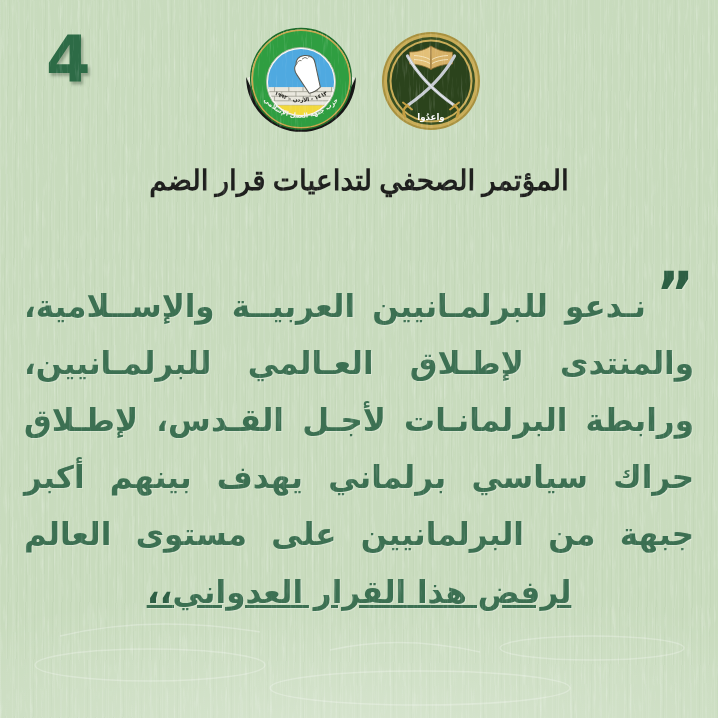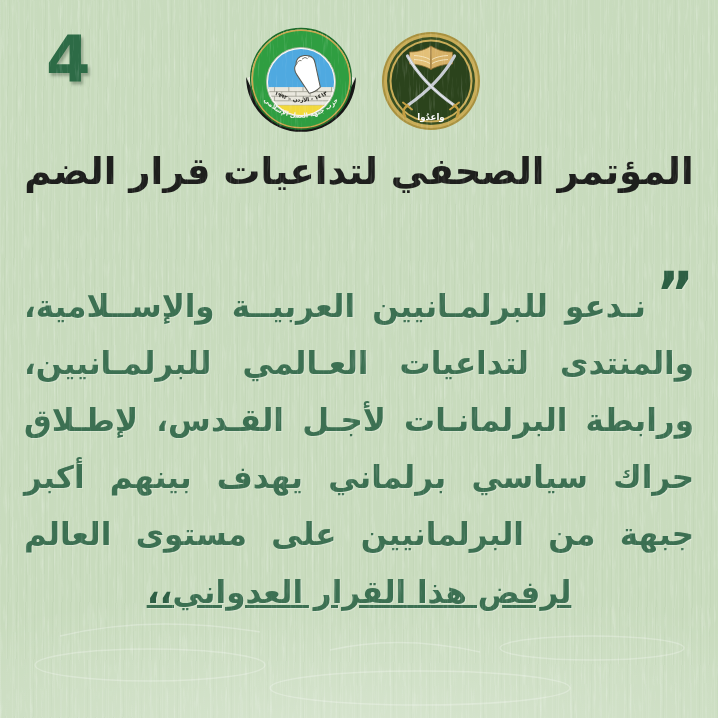--- a/index.html
+++ b/index.html
@@ -15,23 +15,23 @@
   }
   .texture{position:absolute;inset:0;z-index:9;pointer-events:none;}
   .page-number{
     position:absolute;top:28px;left:46px;z-index:2;
     font-size:64px;font-weight:bold;color:#2d6b46;line-height:1;
     text-shadow:2px 3px 3px rgba(40,60,40,.35);
   }
   .logo-iaf{position:absolute;top:24px;left:240px;width:122px;height:116px;z-index:2;}
   .logo-mb{position:absolute;top:29px;left:381px;width:100px;height:104px;z-index:2;}
   .title{
-    position:absolute;top:138px;left:0;right:0;z-index:2;margin:4px;
+    position:absolute;top:138px;left:0;right:0;z-index:2;margin:13px;
     text-align:center;direction:rtl;
-    font-size:37px;line-height:60px;font-weight:bold;color:#1e1f1d;
+    font-size:28px;line-height:60px;font-weight:bold;color:#1e1f1d;font-family:Liberation Serif, serif;
   }
   .banner{
     position:absolute;top:206px;left:0;right:0;height:57px;z-index:2;
     background:#3a6b4c;display:flex;align-items:center;justify-content:center;
     box-shadow:0 1px 2px rgba(0,0,0,.25);
   }
   .banner span{
     color:#f6f8f4;font-size:28px;font-weight:bold;direction:rtl;white-space:nowrap;
   }
   .quote{position:absolute;top:278px;left:24px;right:24px;z-index:2;direction:rtl;}
@@ -137,21 +137,21 @@
       <path d="M69 78.5 l9 -7 M31 78.5 l-9 -7" stroke="#c49f43" stroke-width="2" stroke-linecap="round"></path>
     </g>
     <text x="50" y="89" font-size="8.6" fill="#ffffff" font-weight="bold" text-anchor="middle">واعدُوا</text>
   </svg>
 
   <h1 class="title">المؤتمر الصحفي لتداعيات قرار الضم</h1>
 
 
   <div class="quote">
     <p class="line j"><span class="oq">”</span><span>نـدعو للبرلمـانيين العربيــة والإســلامية،</span></p>
-    <p class="line j"><span>والمنتدى لتداعيات العـالمي للبرلمـانيين،</span></p>
+    <p class="line j"><span>والمنتدى لإطـلاق العـالمي للبرلمـانيين،</span></p>
     <p class="line j"><span>ورابطة البرلمانـات لأجـل القـدس، لإطـلاق</span></p>
     <p class="line j"><span>حراك سياسي برلماني يهدف بينهم أكبر</span></p>
     <p class="line j"><span>جبهة من البرلمانيين على مستوى العالم</span></p>
     <p class="line last"><span>لرفض هذا القرار العدواني</span><span class="cq">،،</span></p>
   </div>
 
   <svg class="texture" width="718" height="718">
     <filter id="grain" x="0" y="0" width="100%" height="100%">
       <feTurbulence type="fractalNoise" baseFrequency="0.42 0.035" numOctaves="3" seed="11" stitchTiles="stitch"></feTurbulence>
       <feColorMatrix type="matrix" values="0 0 0 0 1  0 0 0 0 1  0 0 0 0 1  0.9 0 0 0 -0.5"></feColorMatrix>

